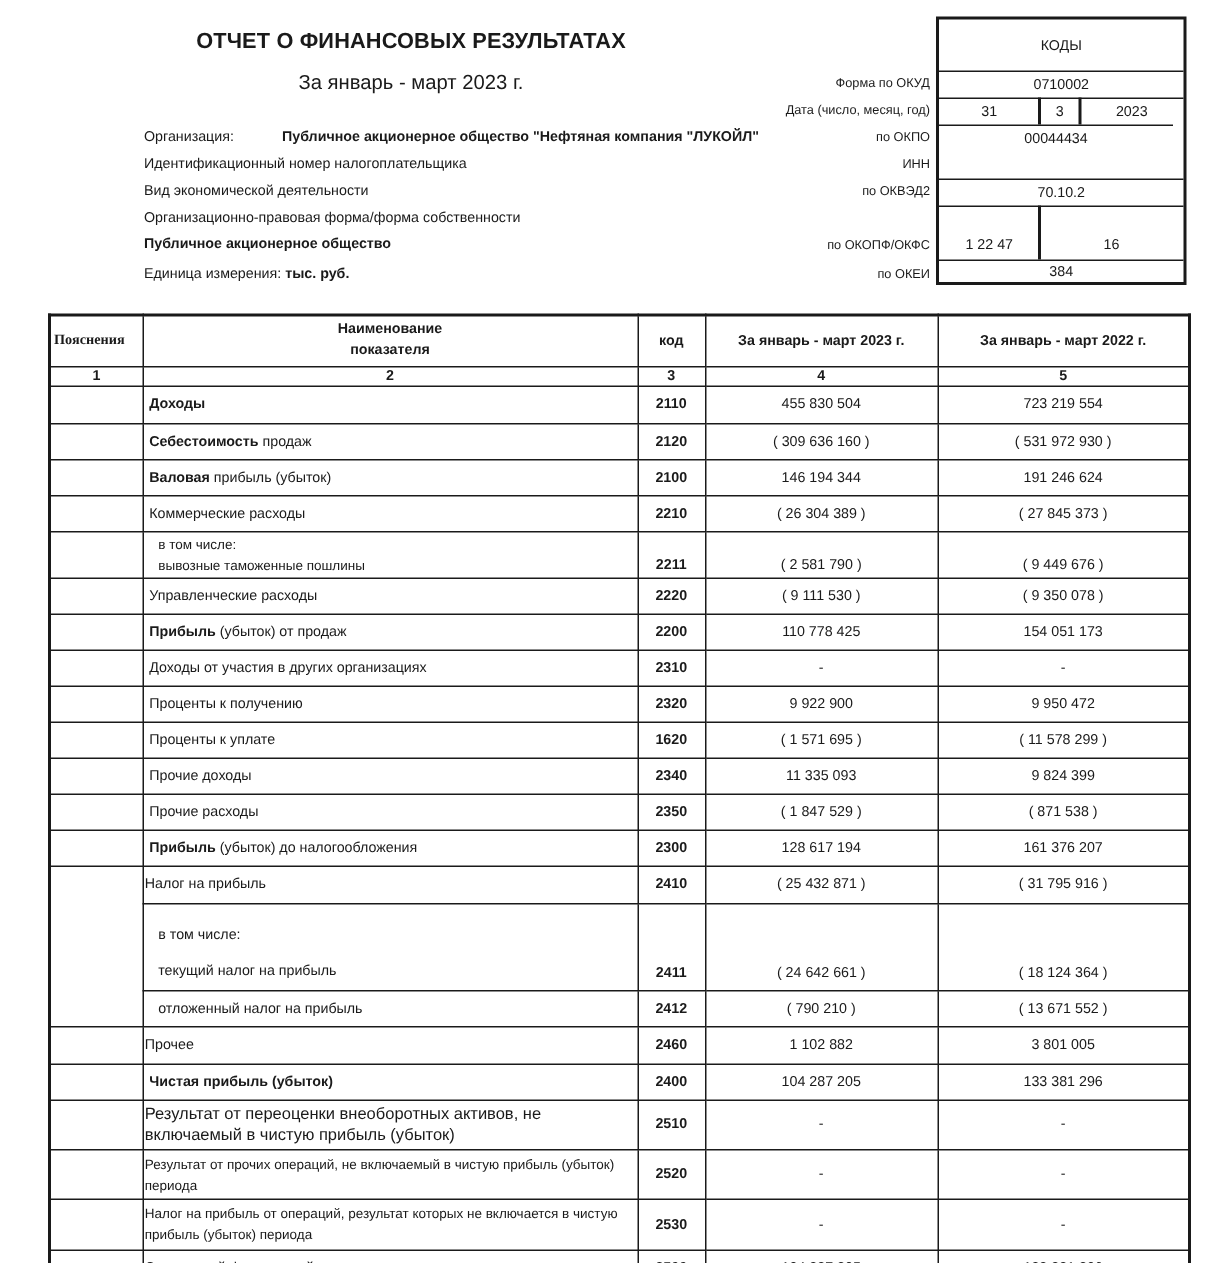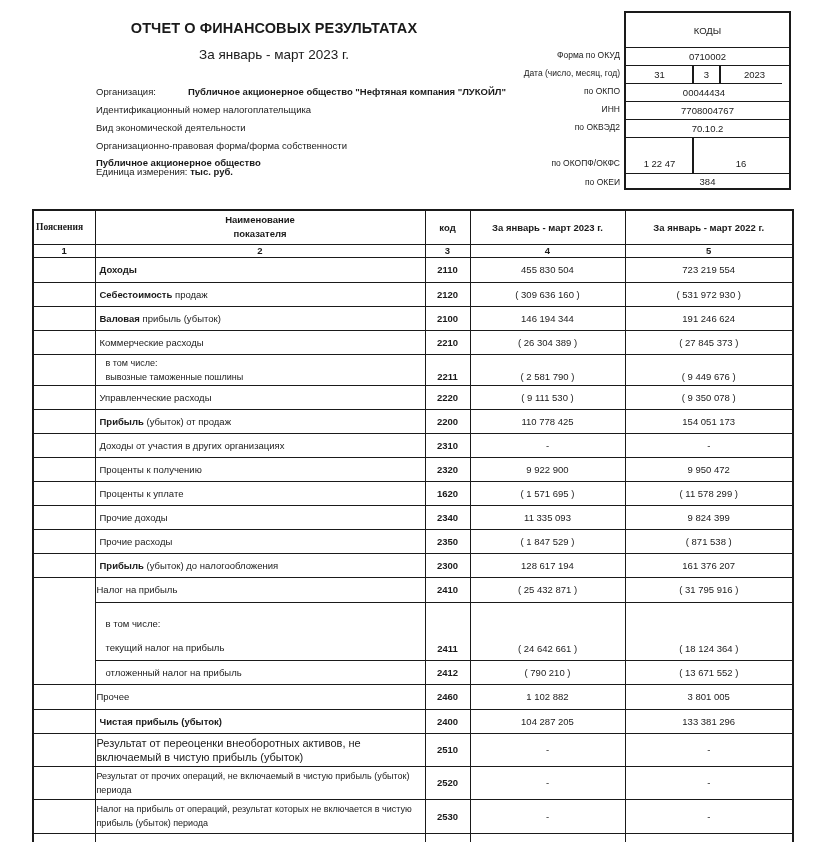--- a/index.html
+++ b/index.html
@@ -35,21 +35,21 @@
 
 <div class="abs title">ОТЧЕТ О ФИНАНСОВЫХ РЕЗУЛЬТАТАХ</div>
 <div class="abs subtitle">За январь - март 2023 г.</div>
 
 <div class="abs lbl" style="left:96px; top:86px;">Организация:</div>
 <div class="abs lbl b" style="left:188px; top:86px;">Публичное акционерное общество "Нефтяная компания "ЛУКОЙЛ"</div>
 <div class="abs lbl" style="left:96px; top:104px;">Идентификационный номер налогоплательщика</div>
 <div class="abs lbl" style="left:96px; top:122px;">Вид экономической деятельности</div>
 <div class="abs lbl" style="left:96px; top:140px;">Организационно-правовая форма/форма собственности</div>
 <div class="abs lbl b" style="left:96px; top:157px;">Публичное акционерное общество</div>
-<div class="abs lbl" style="left:96px; top:166px;text-align:center;">
+<div class="abs lbl" style="left:96px; top:177px;text-align:center;">
   <span>Единица измерения:</span>
   <span style="font-weight:bold;">тыс. руб.</span>
 </div>
 
 <div class="abs rlbl" style="top:50px;">Форма по ОКУД</div>
 <div class="abs rlbl" style="top:68px;">Дата (число, месяц, год)</div>
 <div class="abs rlbl" style="top:86px;">по ОКПО</div>
 <div class="abs rlbl" style="top:104px;">ИНН</div>
 <div class="abs rlbl" style="top:122px;">по ОКВЭД2</div>
 <div class="abs rlbl" style="top:158px;">по ОКОПФ/ОКФС</div>
@@ -57,21 +57,20 @@
 
 <div class="abs codes">
   <div class="cell" style="left:0; top:0; width:163px; height:34px; border-top:none;">КОДЫ</div>
   <div class="cell" style="left:0; top:34px; width:163px; height:18px;">0710002</div>
   <div class="cell" style="left:0; top:52px; width:67px; height:18px;">31</div>
   <div class="cell" style="left:67px; top:52px; width:27px; height:18px;">3</div>
   <div class="cell" style="left:94px; top:52px; width:69px; height:18px;">2023</div>
   <div class="vline" style="left:66px; top:52px; height:18px;"></div>
   <div class="vline" style="left:93px; top:52px; height:18px;"></div>
   <div class="cell" style="left:0; top:70px; width:156px; height:18px;">00044434</div>
-  <div class="cell" style="left:0; top:88px; width:163px; height:18px;">7708004767</div>
   <div class="cell" style="left:0; top:106px; width:163px; height:18px;">70.10.2</div>
   <div class="cell" style="left:0; top:124px; width:67px; height:36px; align-items:flex-end; padding-bottom:4px;">1 22 47</div>
   <div class="cell" style="left:67px; top:124px; width:96px; height:36px; align-items:flex-end; padding-bottom:4px;">16</div>
   <div class="vline" style="left:66px; top:124px; height:36px;"></div>
   <div class="cell" style="left:0; top:160px; width:163px; height:15px;">384</div>
 </div>
 
 <table class="main">
   <colgroup>
     <col style="width:62px">

